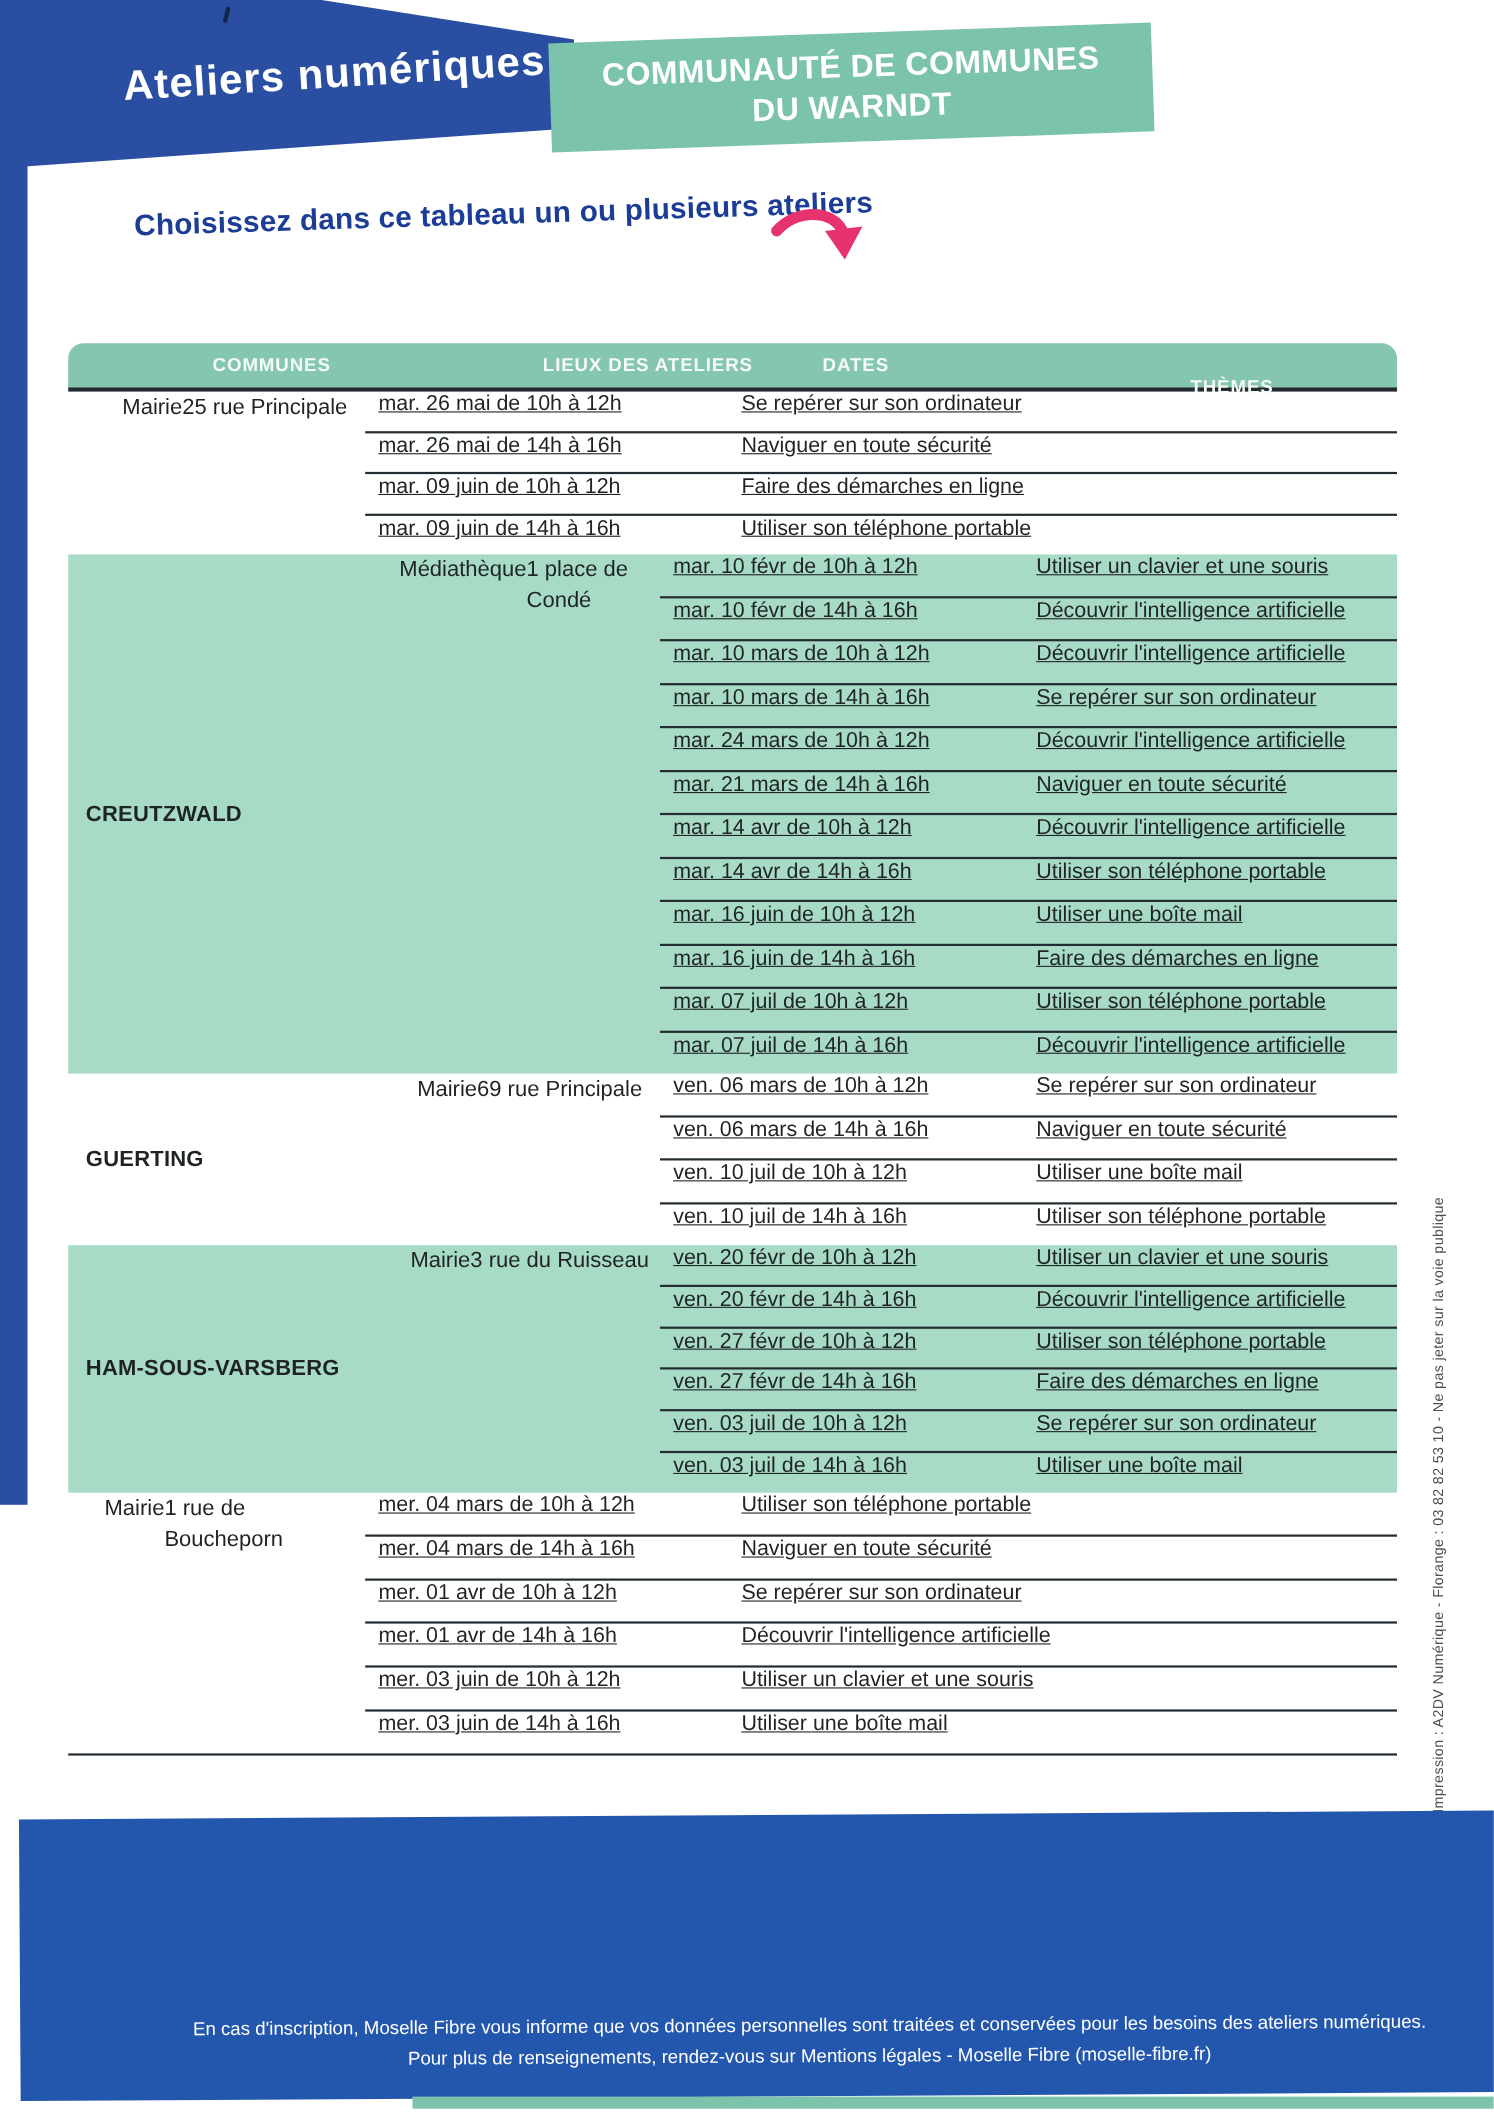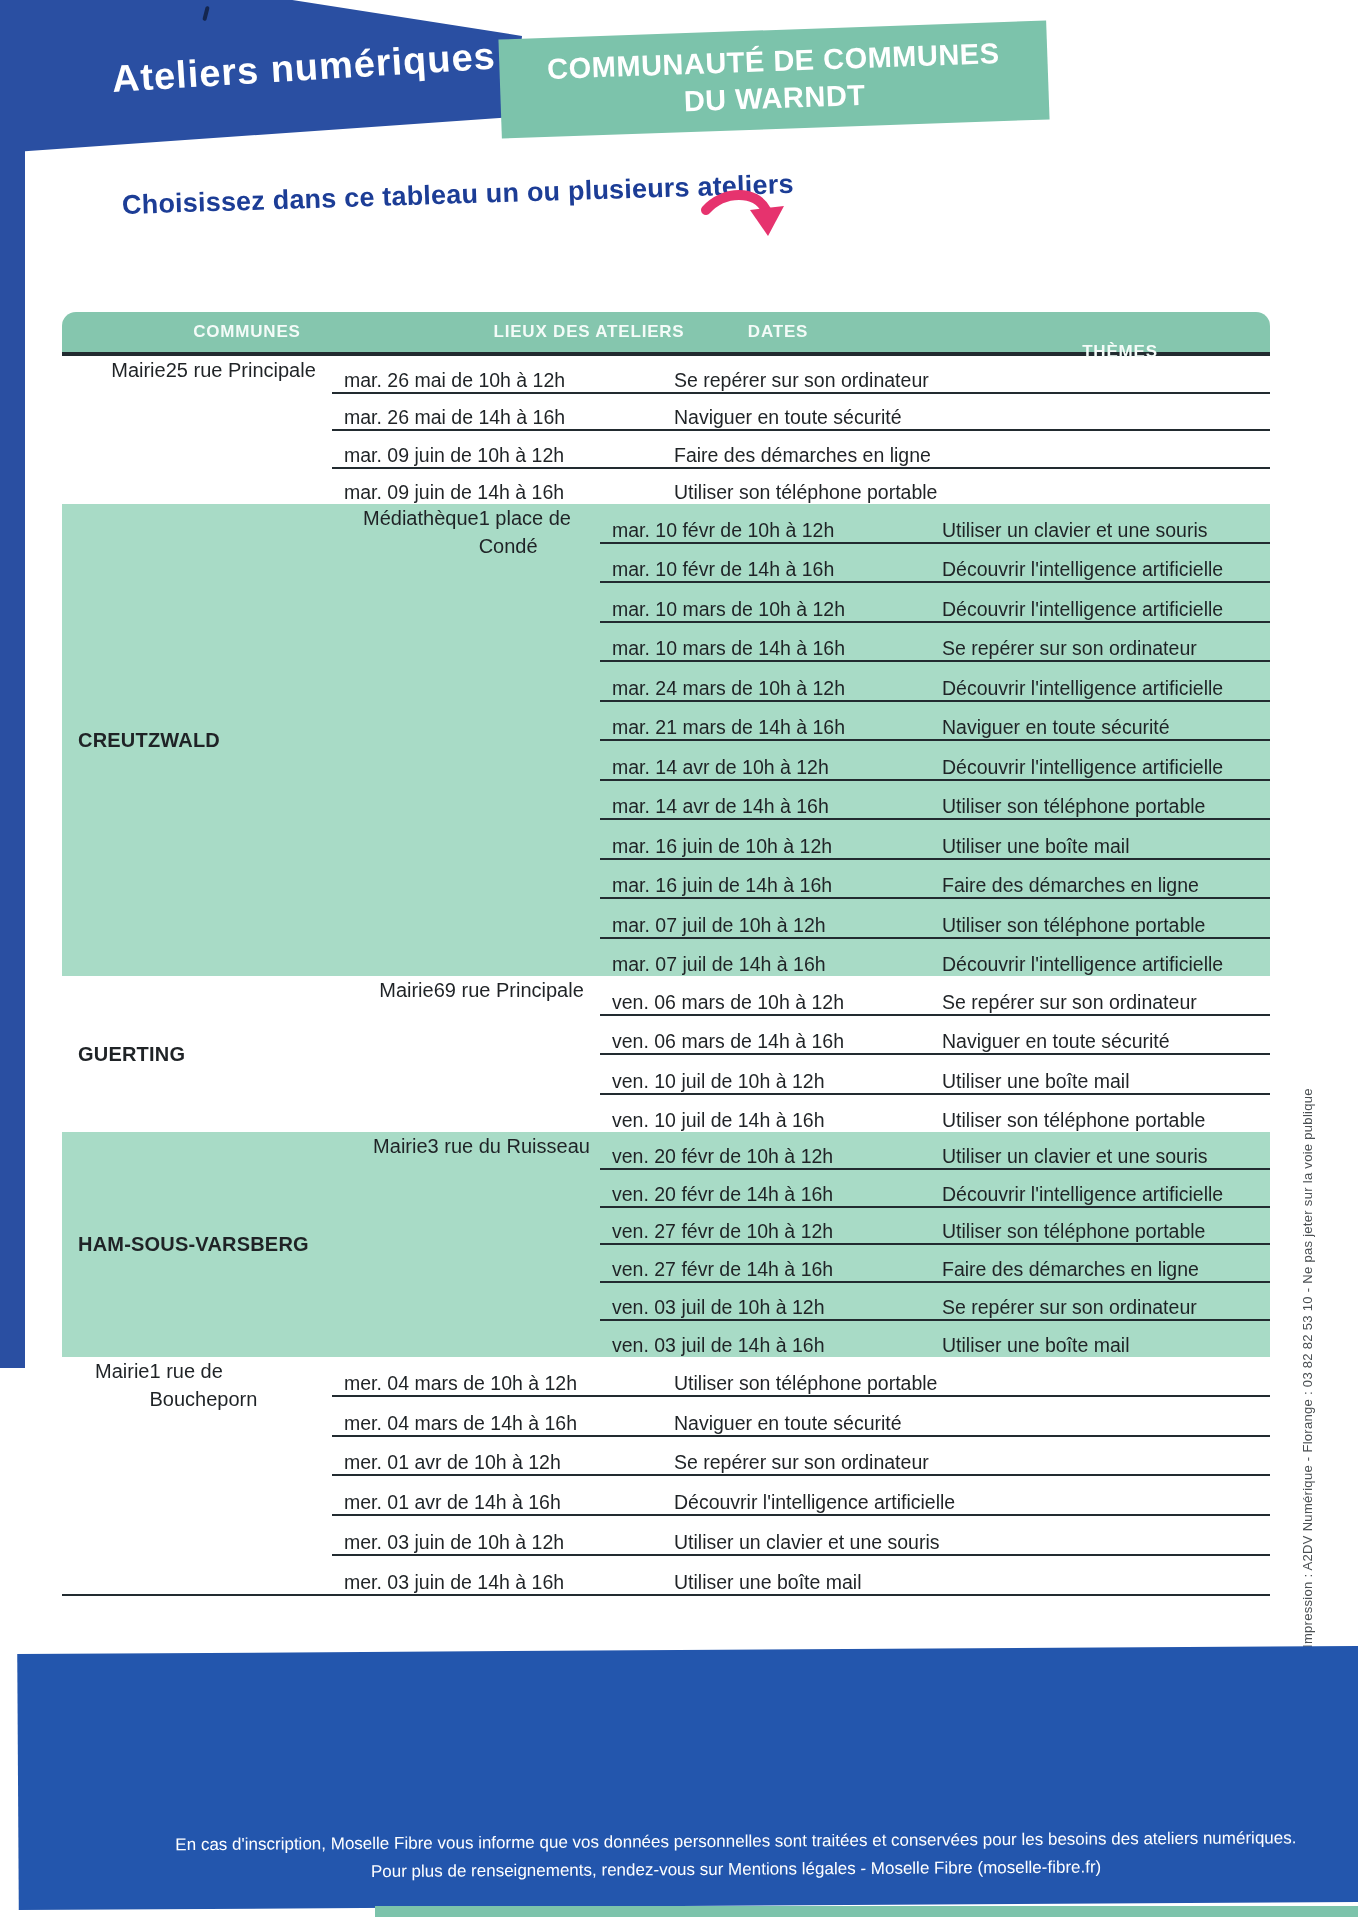--- a/index.html
+++ b/index.html
@@ -71,21 +71,21 @@
     width:268px;box-sizing:border-box;padding-left:16px;
     display:flex;align-items:center;
     font-weight:bold;font-size:20px;letter-spacing:.2px;
   }
   .cell-location{
     width:270px;box-sizing:border-box;padding-left:33px;
     display:flex;flex-direction:row;justify-content:center;
     font-size:20px;line-height:1.4;
   }
   .cell-rows{flex:1;display:flex;flex-direction:column;}
-  .session-row{flex:1;display:flex;align-items:flex-end;font-size:19.5px;}
+  .session-row{flex:1;display:flex;align-items:flex-start;font-size:19.5px;text-decoration:underline;}
   .session-row + .session-row{border-top:2px solid var(--line-dark);}
   .session-date{width:342px;box-sizing:border-box;padding-left:12px;white-space:nowrap;}
   .session-theme{flex:1;white-space:nowrap;}
   .table-bottom-rule{height:2px;background:var(--line-dark);}
   
   .footer{
     position:absolute;left:18px;top:1650px;width:1345px;height:256px;
     background:var(--footer-blue);transform:rotate(-0.35deg);
     box-sizing:border-box;padding:178px 30px 0 120px;
     color:#ffffff;font-size:17px;line-height:1.65;text-align:center;

